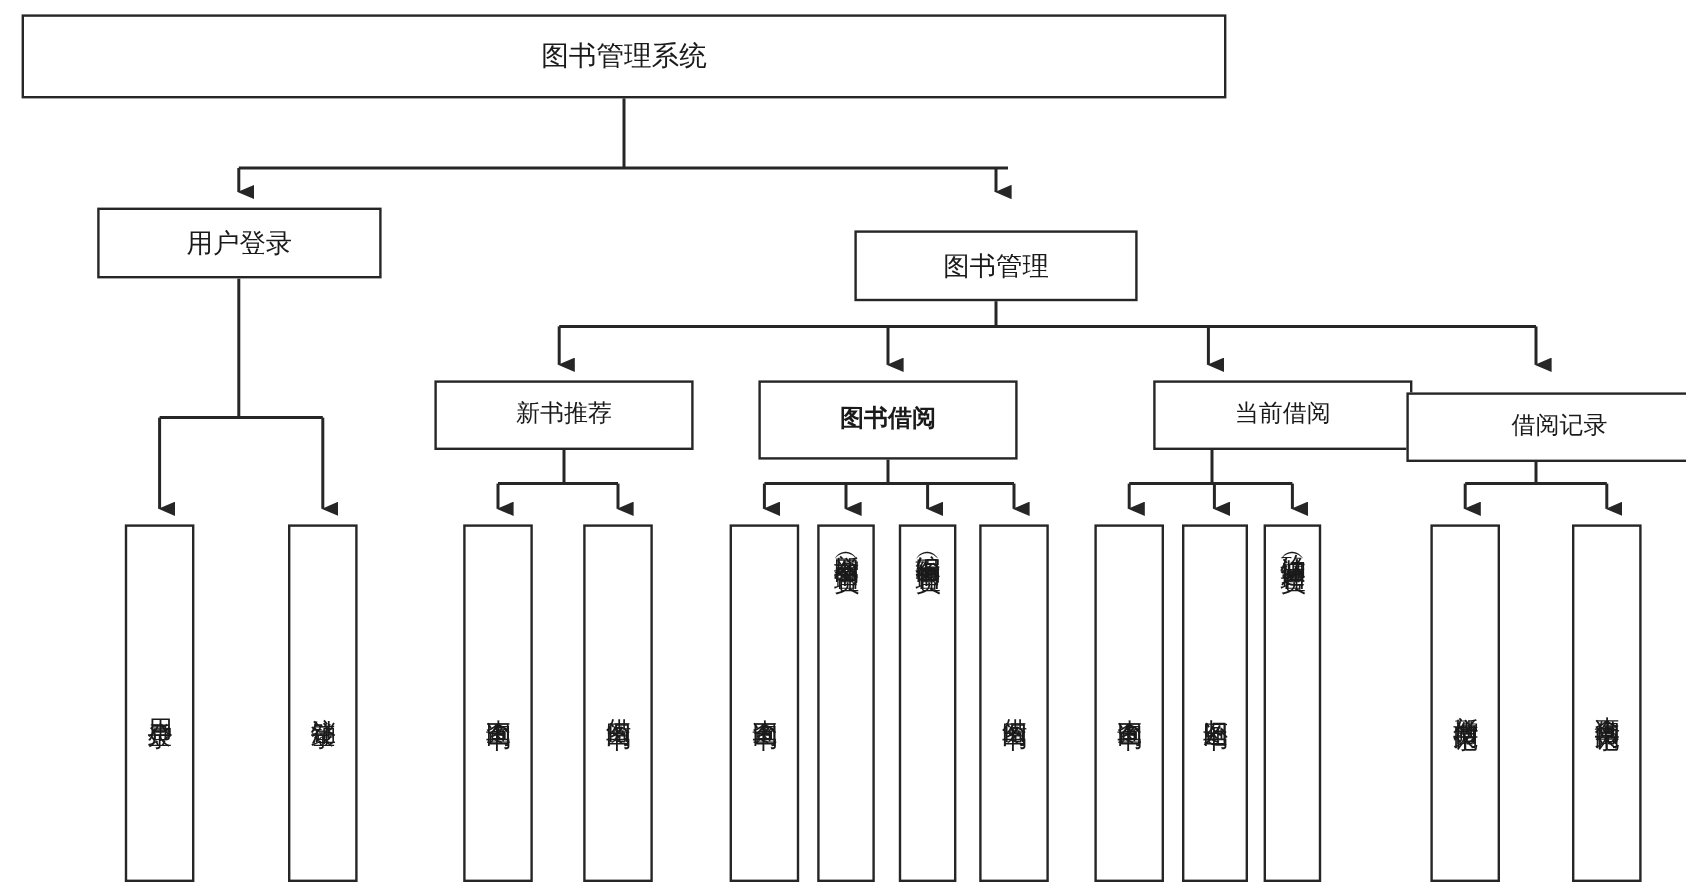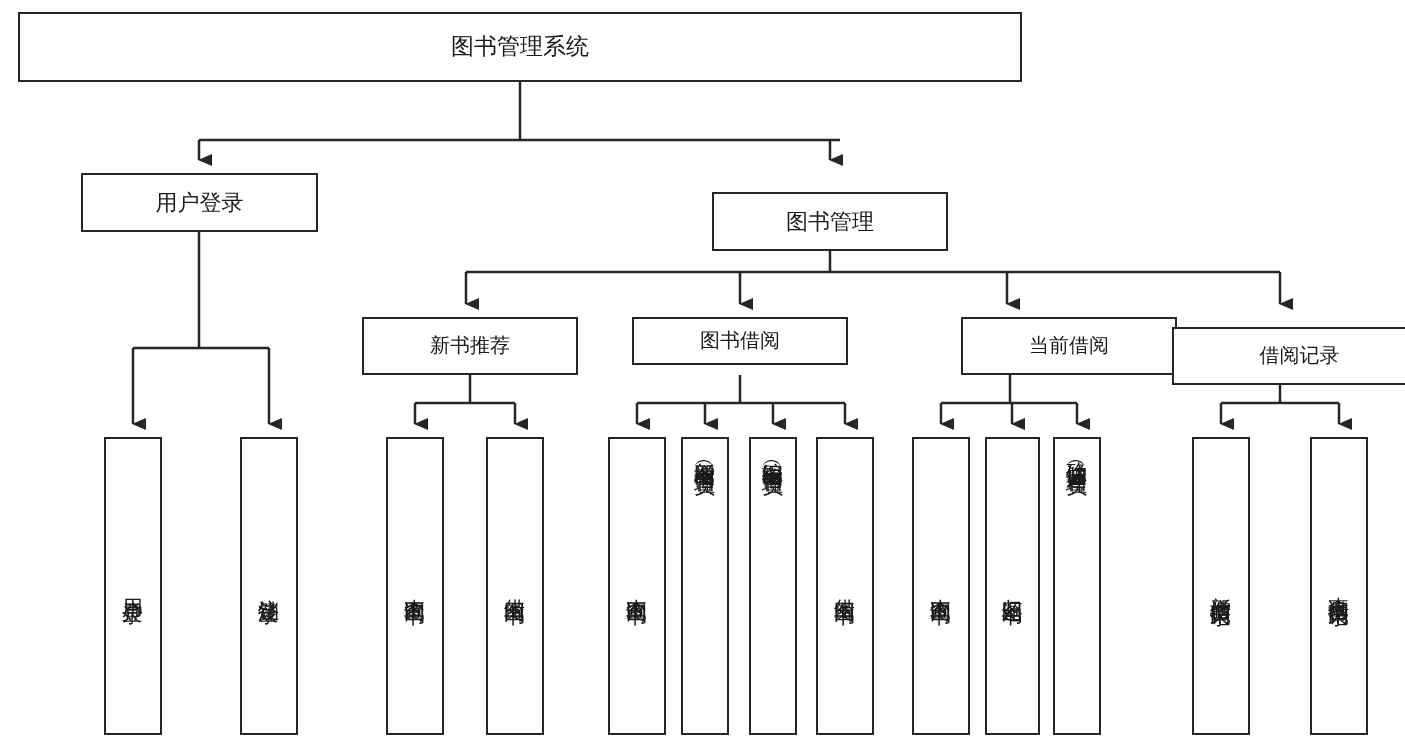--- a/index.html
+++ b/index.html
@@ -134,21 +134,21 @@
   <div class="node-box node-l2" style="left: 81px; top: 173px; width: 237px; height: 59px;">
     <span class="node-label">用户登录</span>
   </div>
   <div class="node-box node-l2" style="left: 712px; top: 173px; width: 236px; height: 59px; margin-top: 19px;">
     <span class="node-label">图书管理</span>
   </div>
 
   <div class="node-box node-l3" style="left: 362px; top: 317px; width: 216px; height: 58px;">
     <span class="node-label">新书推荐</span>
   </div>
-  <div class="node-box node-l3" style="left: 632px; top: 317px; width: 216px; height: 48px;">
+  <div class="node-box node-l3" style="left: 632px; top: 317px; width: 216px; height: 66px; font-weight: bold;">
     <span class="node-label">图书借阅</span>
   </div>
   <div class="node-box node-l3" style="left: 945px; top: 317px; width: 216px; height: 58px; margin-left: 16px;">
     <span class="node-label">当前借阅</span>
   </div>
   <div class="node-box node-l3" style="left: 1172px; top: 327px; width: 255px; height: 58px;">
     <span class="node-label">借阅记录</span>
   </div>
 
   <div class="node-box node-leaf" style="left: 104px; top: 437px; width: 58px; height: 298px;">

